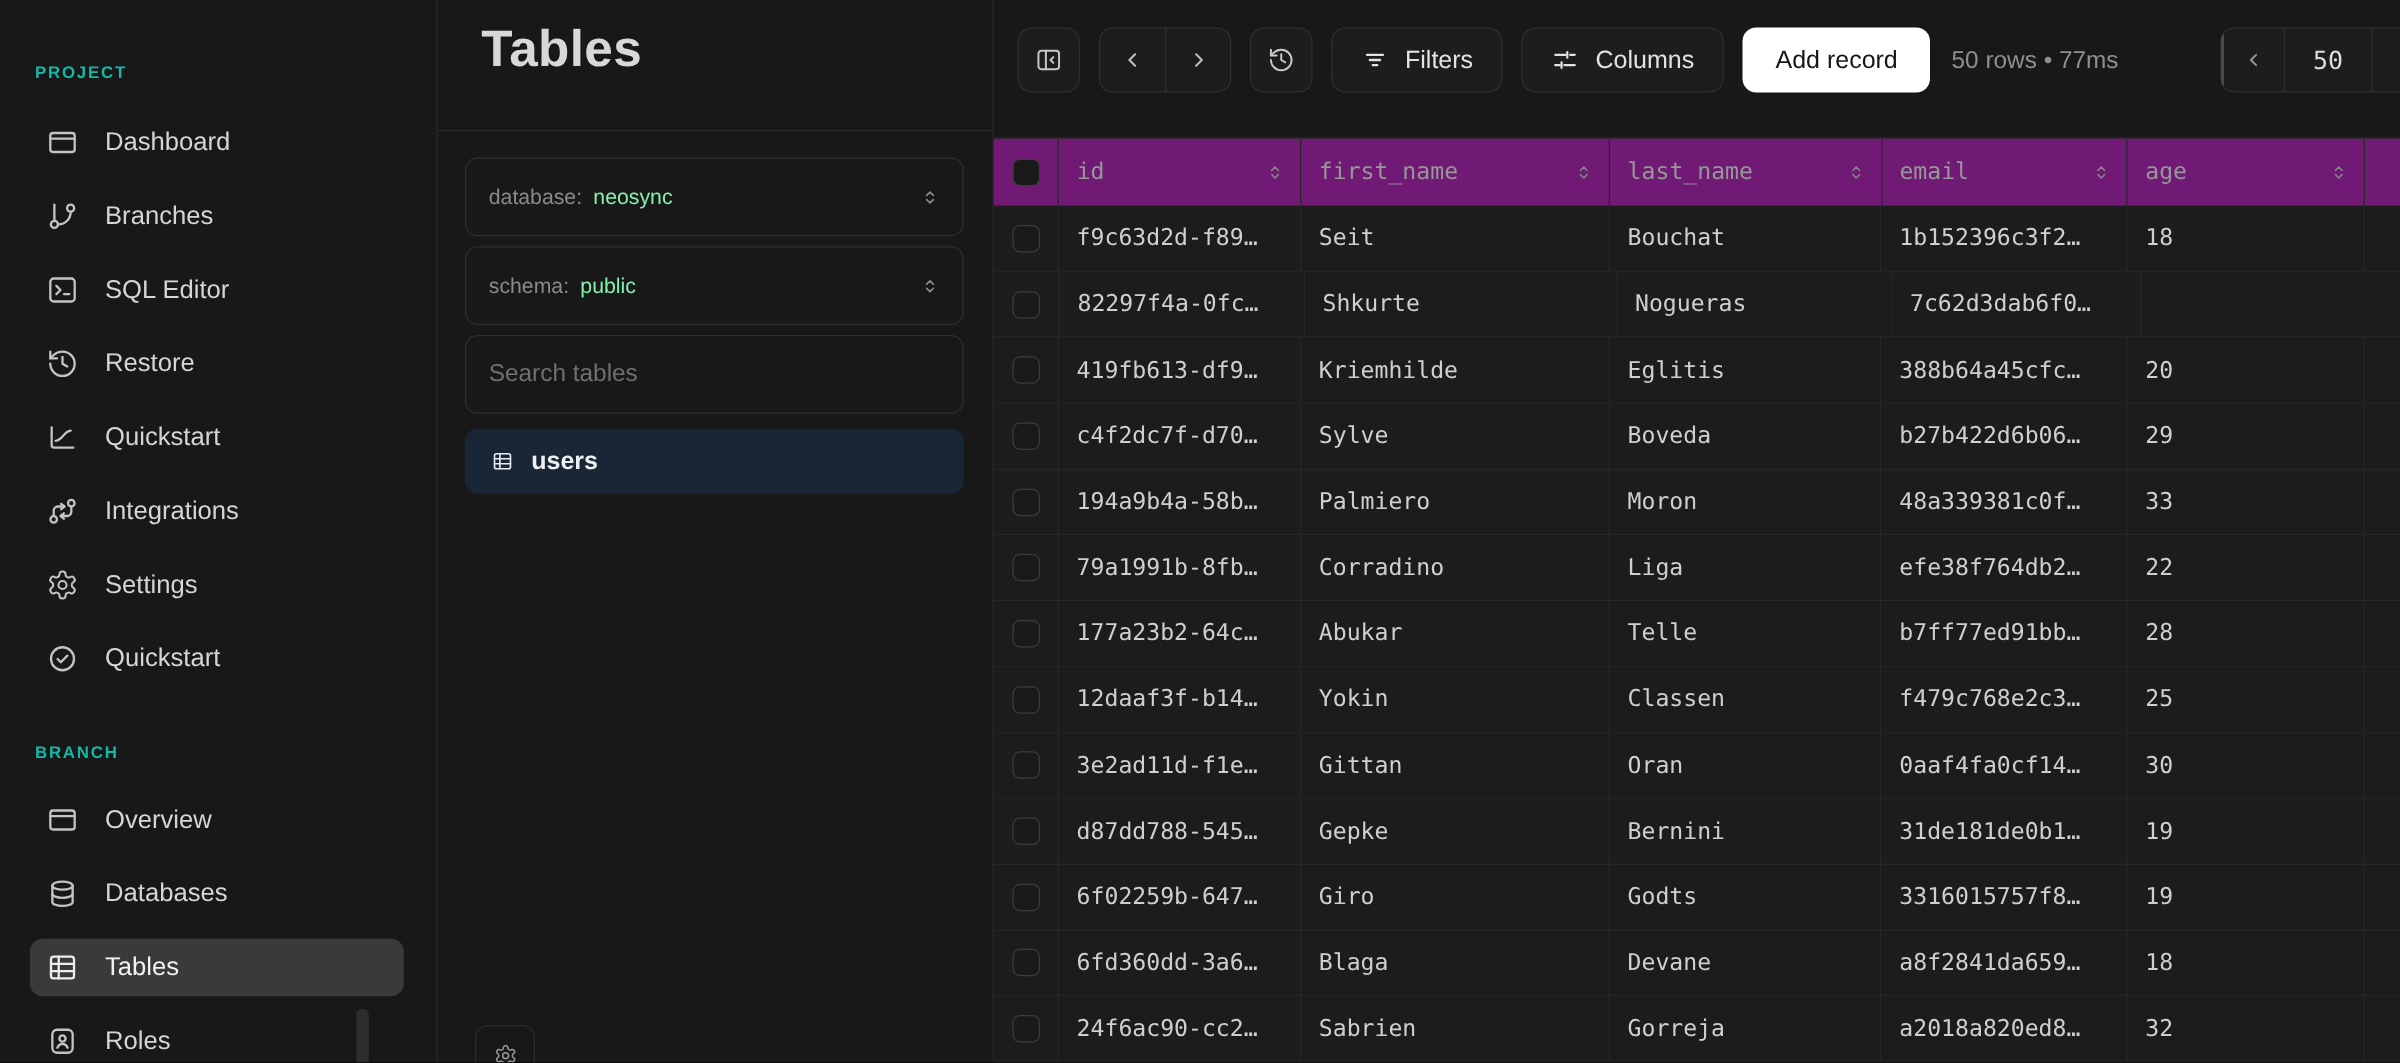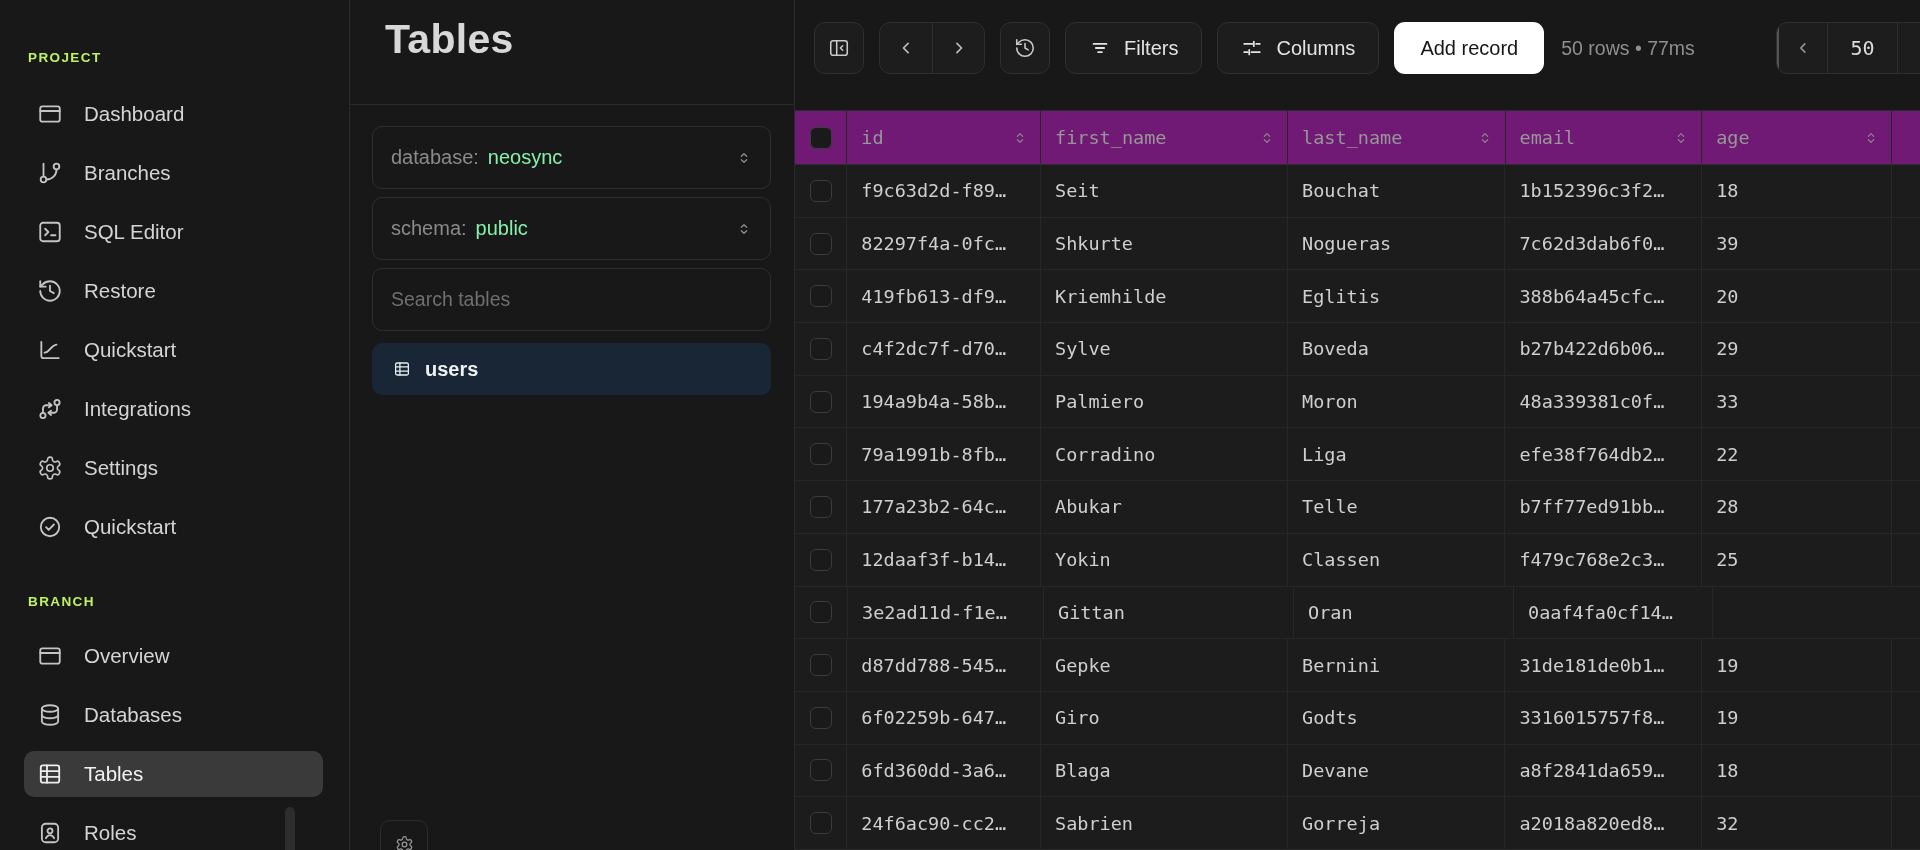--- a/index.html
+++ b/index.html
@@ -9,40 +9,40 @@
     background:var(--bg,#181818); color:var(--text-primary,#e4e4e4);
     font-family:"Liberation Sans", sans-serif;
   }
   .icon { display:inline-flex; flex:none; }
   .icon svg { width:100%; height:100%; }
 
   
   .sidebar { position:absolute; left:0; top:0; width:350px; height:100%;
     border-right:1px solid var(--border,#2a2a2a); padding-top:50px; }
   .side-label { margin:0 0 26px 28px; font-size:13.5px; font-weight:700;
-    letter-spacing:1.4px; color:#bef264; }
+    letter-spacing:1.4px; color:#14b8a6; }
   .side-label.second { margin-top:44px; margin-bottom:24px; }
   .side-item { display:flex; align-items:center; gap:21px; height:46px;
     margin:0 26px 13px 24px; padding-left:13px; border-radius:10px;
     font-size:20.5px; color:#d5d5d5; cursor:pointer; }
   .side-item .icon { width:26px; height:26px; color:var(--icon-color,#c4c4c4); }
   .side-item.selected { background:var(--selected-item-bg,#3a3a3a); color:#f2f2f2; }
   .side-item.selected .icon { color:#ededed; }
   .scroll-thumb { position:absolute; left:285px; top:807px; width:10px; height:56px;
     border-radius:5px; background:#2d2d2d; }
 
   
   .panel { position:absolute; left:350px; top:0; width:445px; height:100%;
     border-right:1px solid var(--border,#2a2a2a); }
   .panel-head { height:105px; border-bottom:1px solid var(--border,#2a2a2a);
     padding:16px 0 0 35px; }
   .panel-head h1 { font-size:41px; font-weight:700; color:#d8d8d8; letter-spacing:.3px; }
   .panel-body { position:relative; height:745px; padding:21px 23px 0 22px; }
   .select { height:63px; border:1px solid var(--button-border,#2f2f2f); border-radius:10px;
-    display:flex; align-items:center; padding:0 18px; font-size:20px;
+    display:flex; align-items:center; padding:0 18px; font-size:17px;
     margin-bottom:8px; cursor:pointer; }
   .sel-label { color:#8a8a8a; margin-right:9px; }
   .sel-value { color:#86efac; }
   .sel-caret { margin-left:auto; width:16px; height:16px; color:#8a8a8a; }
   .search-input { width:100%; height:63px; border:1px solid var(--button-border,#2f2f2f);
     border-radius:10px; background:transparent; padding:0 18px; font-size:19.5px;
     color:#e6e6e6; font-family:inherit; outline:none; margin-bottom:12px; display:block; }
   .search-input::placeholder { color:#6f6f6f; }
   .table-item { height:52px; border-radius:10px; display:flex; align-items:center;
     gap:14px; padding:0 21px; font-size:20px; font-weight:600; color:#eef1f4; cursor:pointer; }
@@ -421,21 +421,20 @@
           <div class="td filler"></div>
         </div>
         <div class="tr">
           <div class="td cb-cell" style="width: 53px;">
             <div class="checkbox"></div>
           </div>
           <div class="td" style="width: 196px;">82297f4a-0fc…</div>
           <div class="td" style="width: 250px;">Shkurte</div>
           <div class="td" style="width: 220px;">Nogueras</div>
           <div class="td" style="width: 199px;">7c62d3dab6f0…</div>
-          <div class="td" style="width: 192px;">39</div>
           <div class="td filler"></div>
         </div>
         <div class="tr">
           <div class="td cb-cell" style="width: 53px;">
             <div class="checkbox"></div>
           </div>
           <div class="td" style="width: 196px;">419fb613-df9…</div>
           <div class="td" style="width: 250px;">Kriemhilde</div>
           <div class="td" style="width: 220px;">Eglitis</div>
           <div class="td" style="width: 199px;">388b64a45cfc…</div>
@@ -498,20 +497,21 @@
           <div class="td filler"></div>
         </div>
         <div class="tr">
           <div class="td cb-cell" style="width: 53px;">
             <div class="checkbox"></div>
           </div>
           <div class="td" style="width: 196px;">3e2ad11d-f1e…</div>
           <div class="td" style="width: 250px;">Gittan</div>
           <div class="td" style="width: 220px;">Oran</div>
           <div class="td" style="width: 199px;">0aaf4fa0cf14…</div>
+          <div class="td" style="width: 192px;">30</div>
           <div class="td filler"></div>
         </div>
         <div class="tr">
           <div class="td cb-cell" style="width: 53px;">
             <div class="checkbox"></div>
           </div>
           <div class="td" style="width: 196px;">d87dd788-545…</div>
           <div class="td" style="width: 250px;">Gepke</div>
           <div class="td" style="width: 220px;">Bernini</div>
           <div class="td" style="width: 199px;">31de181de0b1…</div>

